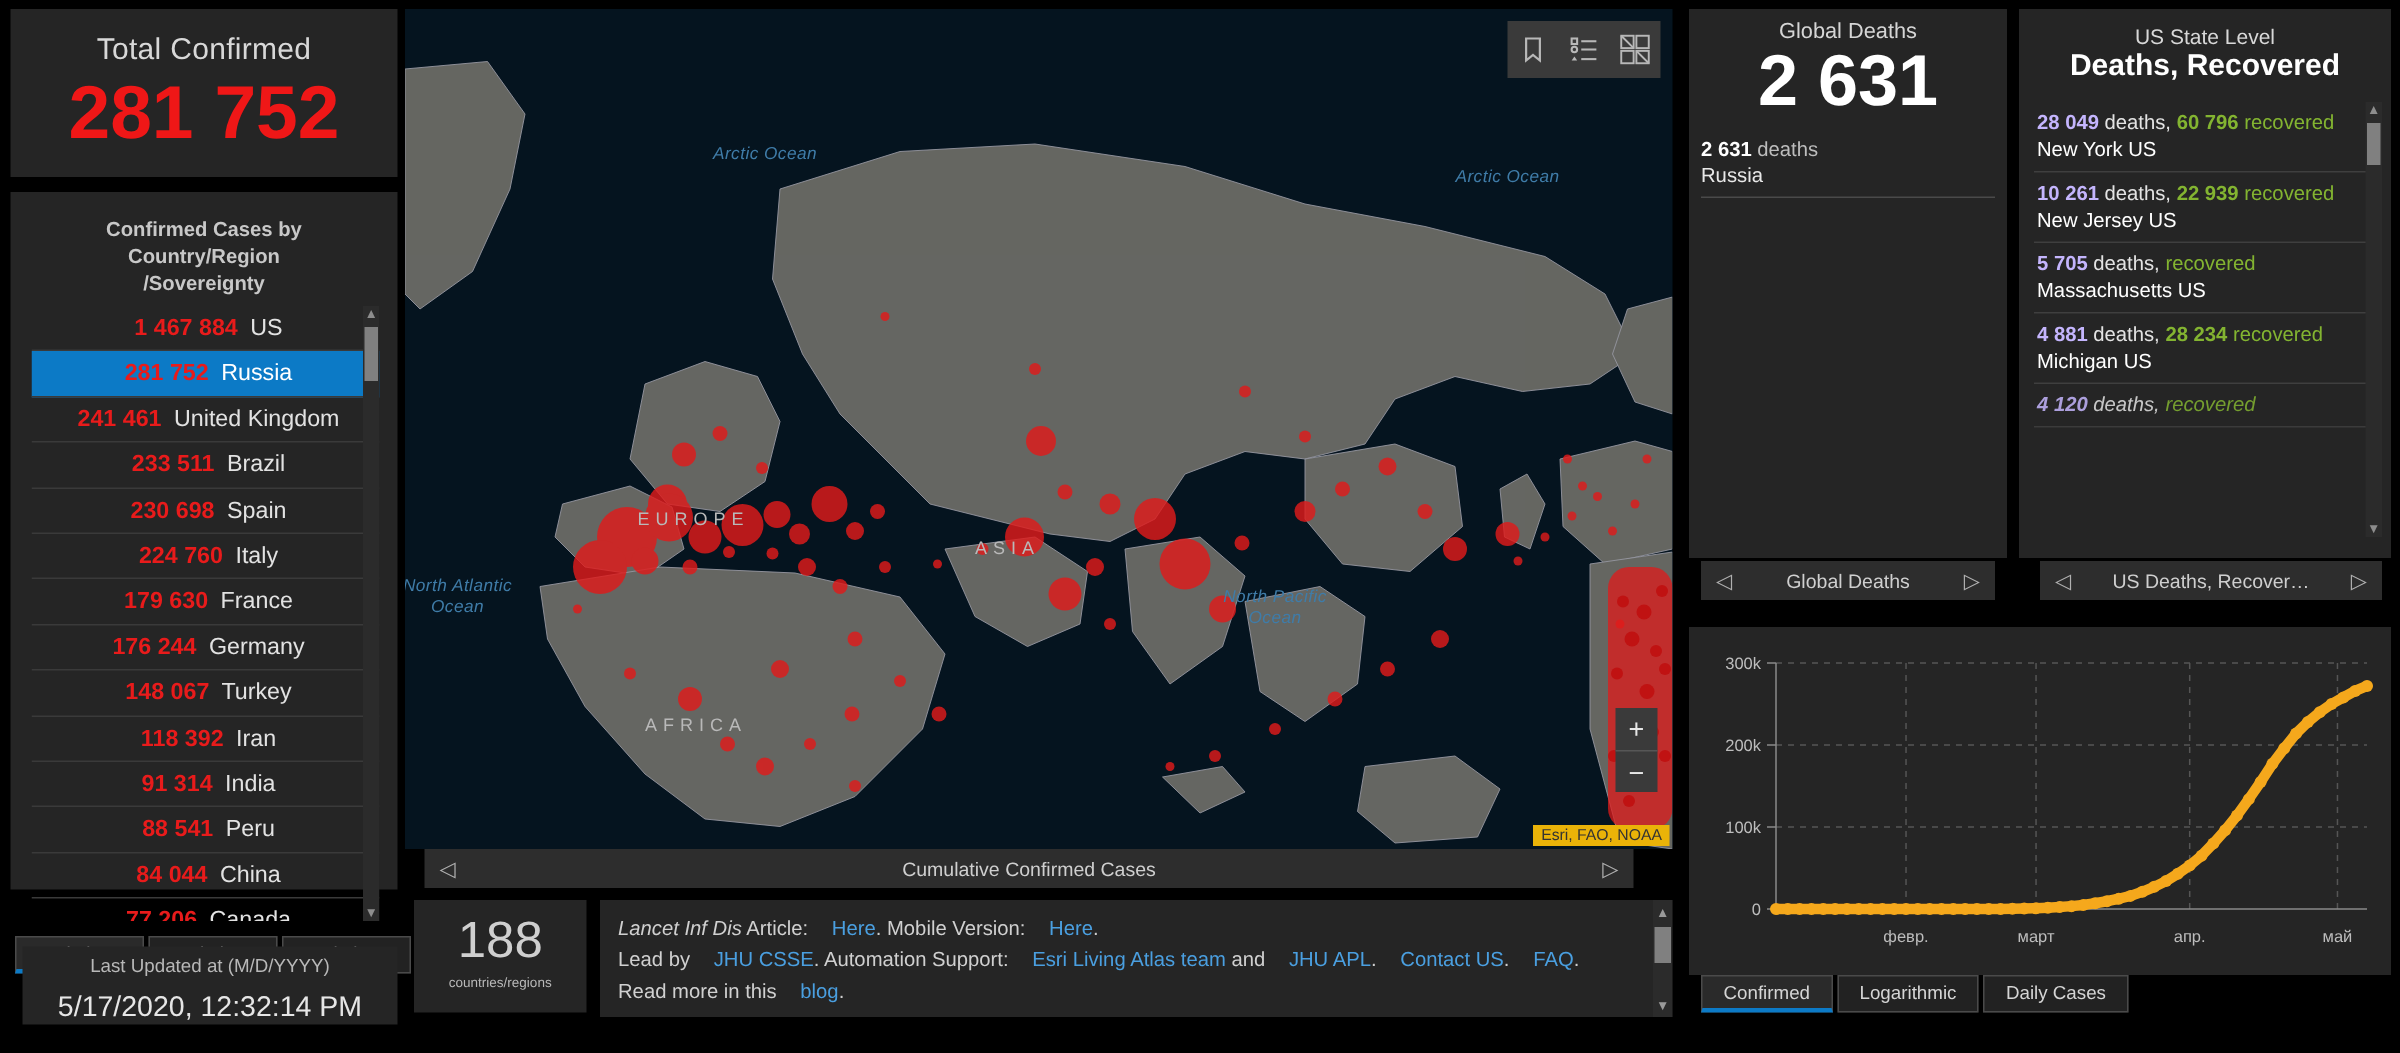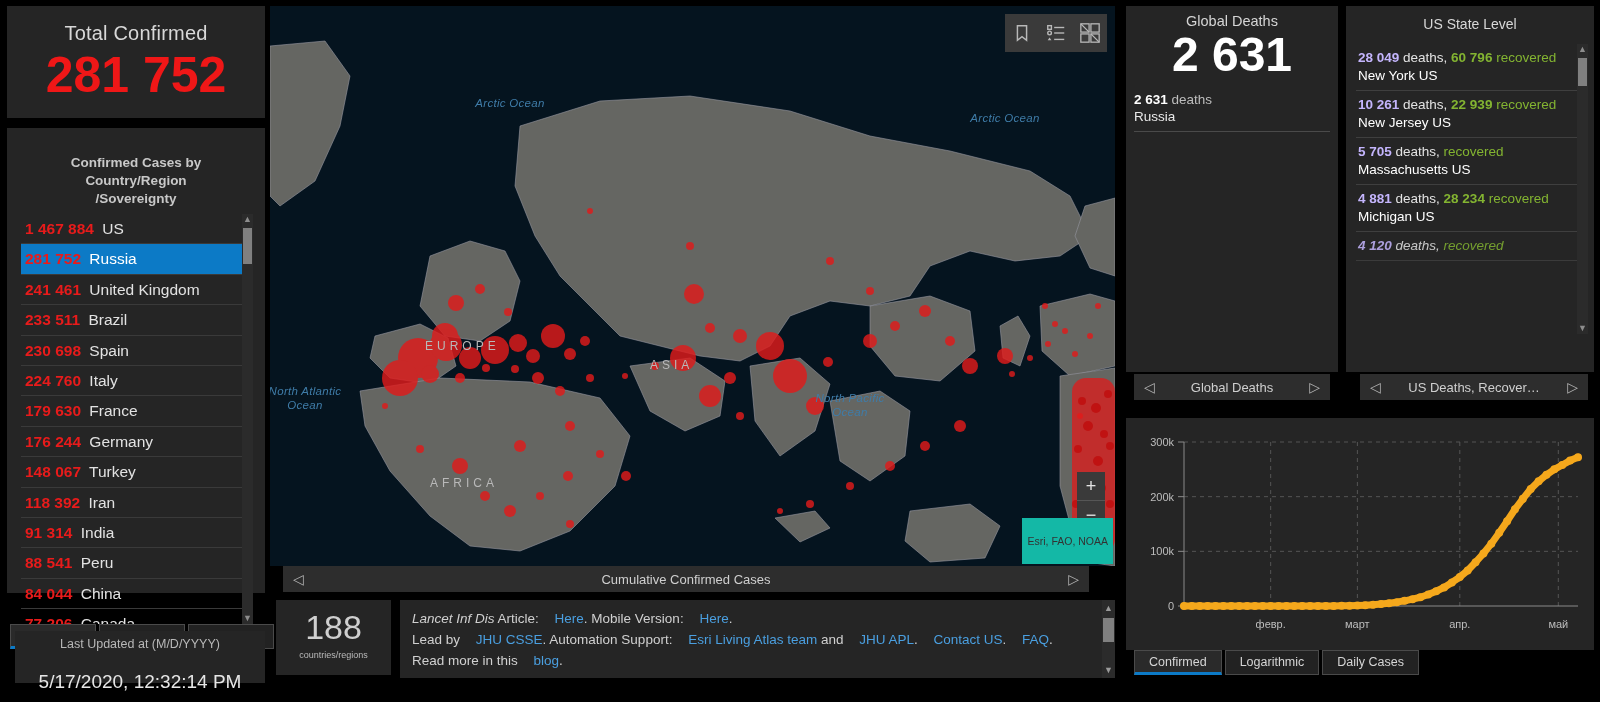--- a/index.html
+++ b/index.html
@@ -21,33 +21,34 @@
     height: 112px; background: #252525;
     display: flex; flex-direction: column; align-items: center; justify-content: center;
   }
   #total-confirmed .tc-title { color: #d8d8d8; font-size: 20px; letter-spacing: .2px; }
   #total-confirmed .tc-value {
     color: #ef1717; font-size: 50px; font-weight: bold; line-height: 56px; margin-top: 2px;
   }
 
   #country-panel {
     position: absolute; top: 122px; left: 0; width: 258px; height: 465px;
-    background: #252525; padding-top: 26px;
+    background: #252525; padding-top: 16px;
   }
   #country-panel .cp-title {
     color: #c8c8c8; font-size: 13.5px; font-weight: bold; text-align: center;
     line-height: 18px; padding: 0 12px 6px 12px;
   }
   #country-list {
     position: relative; height: 410px; overflow: hidden; margin: 0 12px 0 14px;
   }
   .country-row {
     height: 30.4px; line-height: 30.4px; font-size: 15.5px;
     border-bottom: 1px solid #3a3a3a; color: #e2e2e2; white-space: nowrap;
     padding-left: 4px;
+    text-align: center;
   }
   .country-row .num { color: #e81b1b; font-weight: bold; margin-right: 4px; }
   .country-row.selected { background: #0c7ac6; }
   .country-row.selected .name { color: #ffffff; }
   .scrollbar {
     position: absolute; right: 0; top: 0; width: 11px; height: 100%;
     background: #2b2b2b;
   }
   .scrollbar .arrow {
     position: absolute; left: 0; width: 11px; height: 11px; color: #8d8d8d;
@@ -67,21 +68,21 @@
     flex: 1; background: #222; border: 1px solid #4a4a4a; color: #d5d5d5;
     font-size: 12.5px; text-align: center; line-height: 23px; cursor: pointer;
   }
   #admin-tabs .tab.active { border-bottom: 3px solid #0c7ac6; background: #2a2a2a; }
 
   #last-updated {
     position: absolute; top: 625px; left: 8px; width: 250px; height: 52px;
     background: #252525; text-align: center; padding-top: 6px;
   }
   #last-updated .lu-label { color: #b8b8b8; font-size: 12.5px; }
-  #last-updated .lu-value { color: #e6e6e6; font-size: 19px; margin-top: 20px; }
+  #last-updated .lu-value { color: #e6e6e6; font-size: 19px; margin-top: 10px; }
 
   
   #map-wrap {
     position: absolute; left: 270px; top: 6px; width: 845px; height: 560px;
     background: #05141f; overflow: hidden;
   }
   #map-canvas { position: absolute; inset: 0; }
   .ocean-label {
     position: absolute; color: #3f7ca8; font-style: italic; font-size: 11.5px;
     text-align: center; line-height: 14px; letter-spacing: .3px; pointer-events: none;
@@ -98,22 +99,22 @@
   #zoom-ctl {
     position: absolute; right: 10px; bottom: 38px; width: 28px; height: 56px;
     background: #3a3a3a; display: flex; flex-direction: column;
   }
   #zoom-ctl div {
     flex: 1; color: #e6e6e6; font-size: 18px; text-align: center; line-height: 28px;
     cursor: pointer;
   }
   #zoom-ctl div:first-child { border-bottom: 1px solid #565656; }
   #attribution {
-    position: absolute; right: 2px; bottom: 2px; background: #14b8a6; color: #333;
-    font-size: 10.5px; padding: 17px 5px;
+    position: absolute; right: 2px; bottom: 2px; background: #eab308; color: #333;
+    font-size: 10.5px; padding: 1px 5px;
   }
   #map-nav {
     position: absolute; left: 283px; top: 566px; width: 806px; height: 26px;
     background: #2d2d2d; display: flex; align-items: center; justify-content: space-between;
     padding: 0 10px;
   }
   #map-nav .navarrow { color: #b0b0b0; font-size: 14px; cursor: pointer; }
   #map-nav .navtitle { color: #cfcfcf; font-size: 13px; }
 
   
@@ -481,20 +482,21 @@
   </div>
 
   <div id="deaths-nav">
     <span class="navarrow">◁</span>
     <span class="navtitle">Global Deaths</span>
     <span class="navarrow">▷</span>
   </div>
 
   <div id="us-panel">
     <div class="us-t1">US State Level</div>
+    <div class="us-t2">Deaths, Recovered</div>
     <div id="us-list">
       <div id="us-rows">
           <div class="us-row"><span class="deaths">28 049</span><span class="dword"> deaths, </span><span class="rec">60 796</span> <span class="recword">recovered</span><span class="state">New York US</span></div>
           <div class="us-row"><span class="deaths">10 261</span><span class="dword"> deaths, </span><span class="rec">22 939</span> <span class="recword">recovered</span><span class="state">New Jersey US</span></div>
           <div class="us-row"><span class="deaths">5 705</span><span class="dword"> deaths, </span><span class="rec"></span> <span class="recword">recovered</span><span class="state">Massachusetts US</span></div>
           <div class="us-row"><span class="deaths">4 881</span><span class="dword"> deaths, </span><span class="rec">28 234</span> <span class="recword">recovered</span><span class="state">Michigan US</span></div>
           <div class="us-row clipped"><span class="deaths">4 120</span><span class="dword"> deaths, </span><span class="rec"></span> <span class="recword">recovered</span><span class="state"></span></div>
         </div>
       <div class="scrollbar" style="background:#2b2b2b;">
         <div class="arrow up">▲</div>

